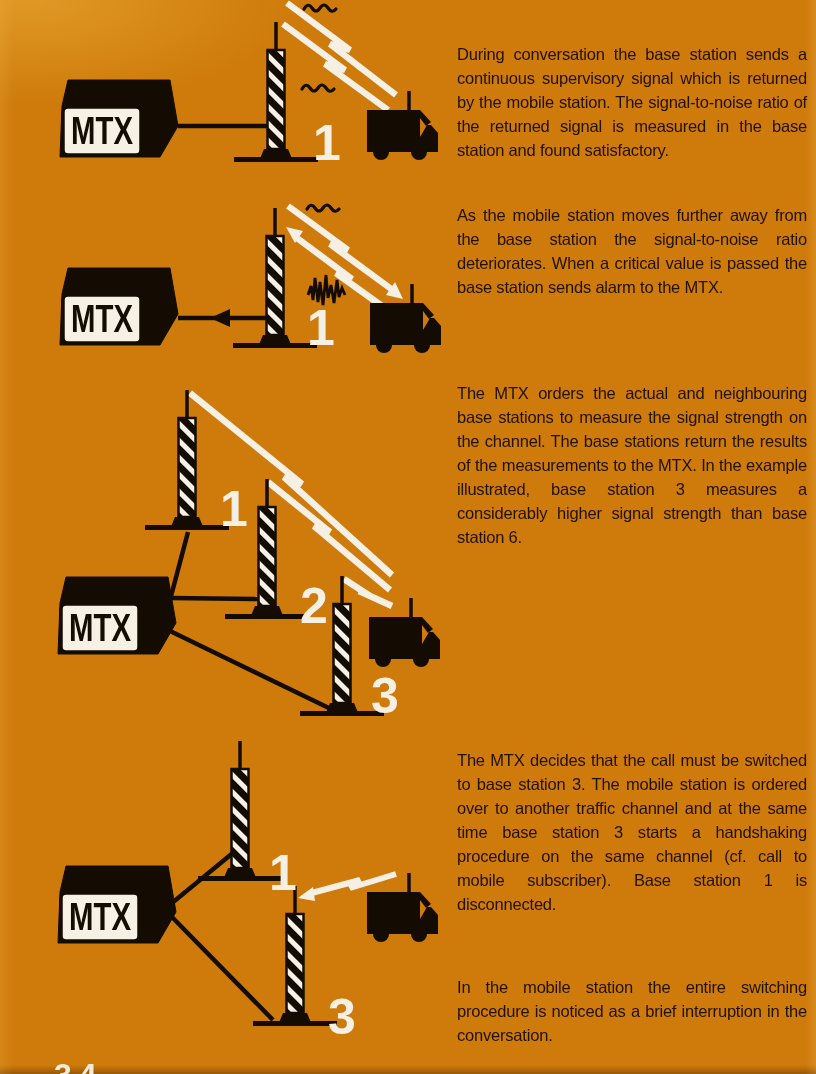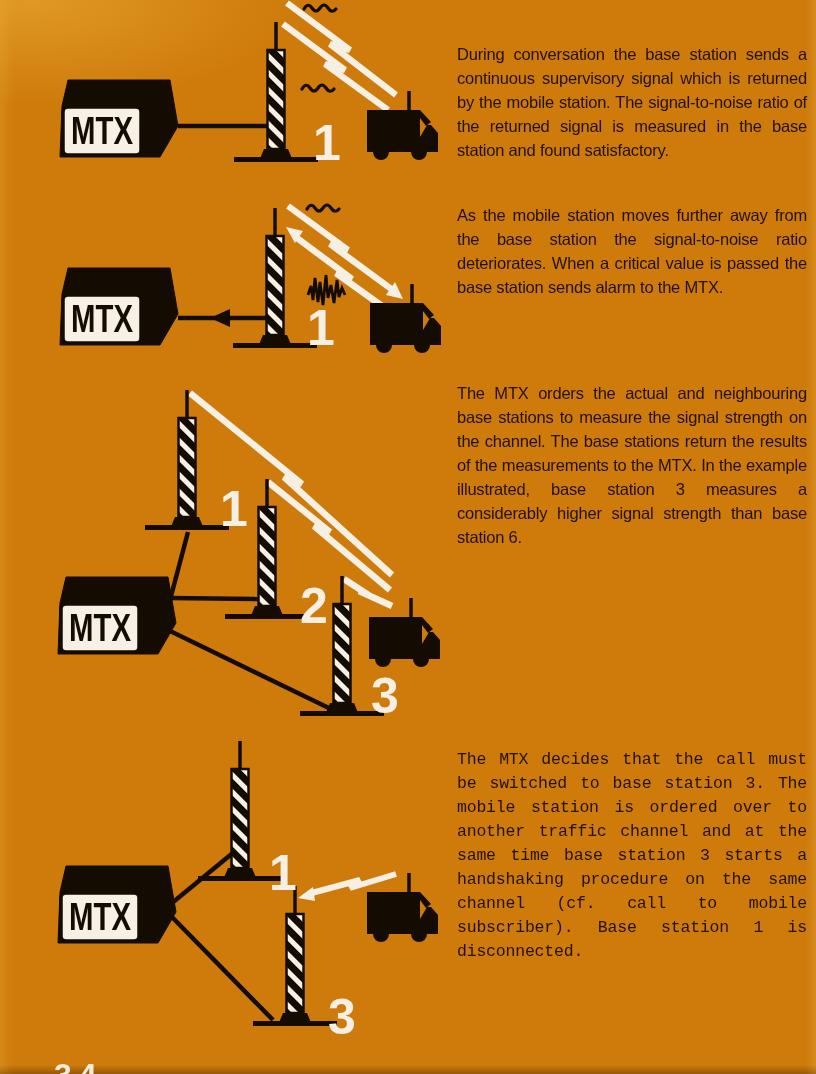--- a/index.html
+++ b/index.html
@@ -19,21 +19,21 @@
   .w-s{stroke:#F5F0E3;fill:none;stroke-linejoin:miter;}
   .w-f{fill:#F5F0E3;}
   .face{fill:#F6F1E4;stroke:#140C02;stroke-width:3.5;}
   .num{font-family:"Liberation Sans", sans-serif;font-weight:bold;font-size:50px;fill:#F5F0E3;text-anchor:middle;}
   .mtx{font-family:"Liberation Sans", sans-serif;font-weight:bold;font-size:38px;fill:#140C02;text-anchor:middle;}
   .para{
     position:absolute;left:457px;width:350px;margin:0;
     font-size:16.5px;line-height:24px;letter-spacing:-0.2px;
     color:#211104;text-align:justify;hyphens:auto;-webkit-hyphens:auto;
   }
-  .p1{top:42px;} .p2{top:203px;} .p3{top:381px;} .p4{top:748px;font-family:Liberation Mono, monospace;} .p5{top:975px;}
+  .p1{top:42px;} .p2{top:203px;} .p3{top:381px;} .p4{top:748px;} .p5{top:975px;}
   .pagenum{
     position:absolute;left:54px;top:1057px;
     font-weight:bold;font-size:32px;letter-spacing:7px;color:#F2ECDD;
   }
 </style>
 </head>
 <body>
 
 <div class="page">
 
@@ -133,15 +133,16 @@
       </g>
       <text class="num" x="283" y="890">1</text>
       <text class="num" x="342" y="1034">3</text>
     </g>
   </svg>
 
   <p class="para p2">As the mobile station moves further away from the base station the signal-to-noise ratio deteriorates. When a critical value is passed the base station sends alarm to the MTX.</p>
   <p class="para p1">During conversation the base station sends a continuous supervisory signal which is returned by the mobile station. The signal-to-noise ratio of the returned signal is measured in the base station and found satisfactory.</p>
   <p class="para p3">The MTX orders the actual and neighbouring base stations to measure the signal strength on the channel. The base stations return the results of the measurements to the MTX. In the example illustrated, base station 3 measures a considerably higher signal strength than base station 6.</p>
   <p class="para p4">The MTX decides that the call must be switched to base station 3. The mobile station is ordered over to another traffic channel and at the same time base station 3 starts a handshaking procedure on the same channel (cf. call to mobile subscriber). Base station 1 is disconnected.</p>
+  <p class="para p5">In the mobile station the entire switching procedure is noticed as a brief interruption in the conversation.</p>
 
   <div class="pagenum">34</div>
 </div>
 
 </body></html>

